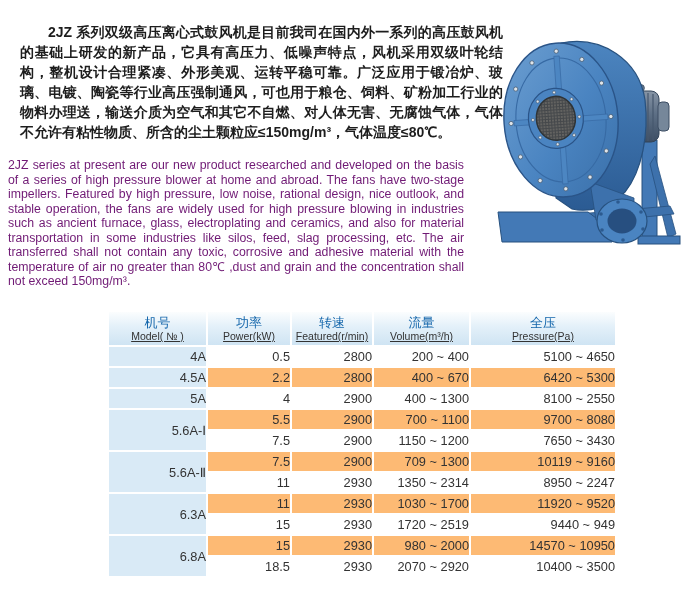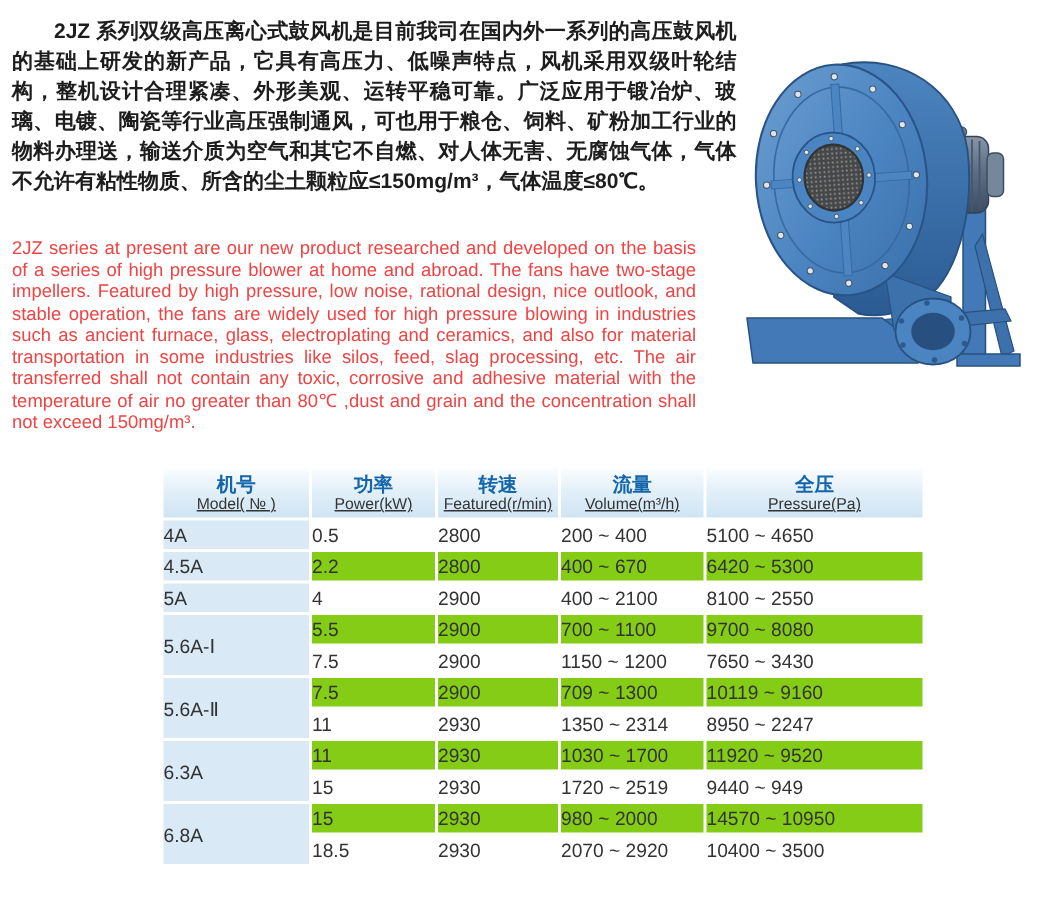--- a/index.html
+++ b/index.html
@@ -1,45 +1,45 @@
 <!DOCTYPE html>
 <html><head>
 <meta charset="utf-8">
 <style>
   html,body{margin:0;padding:0;}
   body{
     width:700px;height:607px;background:#ffffff;position:relative;overflow:hidden;
     font-family:"Liberation Sans",sans-serif;
   }
   .zh-intro{
-    position:absolute;left:8px;top:10px;width:483px;margin:0;
+    position:absolute;left:8px;top:10px;width:483px;margin:12px;
     font-size:14px;line-height:20px;font-weight:bold;color:#1d1d1d;
     text-align:justify;text-indent:2em;
   }
   .en-intro{
     position:absolute;left:8px;top:158px;width:456px;margin:0;
-    font-size:12.3px;line-height:14.5px;color:#ef4444;text-align:justify;
+    font-size:12.3px;line-height:14.5px;color:#701a75;text-align:justify;
   }
   .fan{position:absolute;left:492px;top:14px;}
   table.spec{
     position:absolute;left:107px;top:310px;
     border-collapse:separate;border-spacing:2px;table-layout:fixed;
   }
   table.spec th{
     height:33px;padding:0;text-align:center;vertical-align:middle;
     background:linear-gradient(180deg,#fbfdfe 0%,#e3f0f9 45%,#cfe4f3 100%);
   }
-  .h-zh{font-size:13px;font-weight:bold;color:#1466ab;line-height:15px;}
+  .h-zh{font-size:13px;font-weight:normal;color:#1466ab;line-height:15px;}
   .h-en{font-size:10.5px;font-weight:normal;color:#333333;line-height:12px;text-decoration:underline;}
   table.spec td{
-    height:19px;padding:0;text-align:left;vertical-align:middle;
+    height:19px;padding:0;text-align:right;vertical-align:middle;
     font-size:12.8px;color:#333333;
   }
   td.model{background:#d9eaf6;}
-  tr.b td.c{background:#84cc16;}
+  tr.b td.c{background:#fdba74;}
   tr.w td.c{background:#ffffff;}
 </style>
 </head>
 <body>
 
 <p class="zh-intro">2JZ 系列双级高压离心式鼓风机是目前我司在国内外一系列的高压鼓风机的基础上研发的新产品，它具有高压力、低噪声特点，风机采用双级叶轮结构，整机设计合理紧凑、外形美观、运转平稳可靠。广泛应用于锻冶炉、玻璃、电镀、陶瓷等行业高压强制通风，可也用于粮仓、饲料、矿粉加工行业的物料办理送，输送介质为空气和其它不自燃、对人体无害、无腐蚀气体，气体不允许有粘性物质、所含的尘土颗粒应≤150mg/m³，气体温度≤80℃。</p>
 
 <p class="en-intro">2JZ series at present are our new product researched and developed on the basis of a series of high pressure blower at home and abroad. The fans have two-stage impellers. Featured by high pressure, low noise, rational design, nice outlook, and stable operation, the fans are widely used for high pressure blowing in industries such as ancient furnace, glass, electroplating and ceramics, and also for material transportation in some industries like silos, feed, slag processing, etc.  The air transferred shall not contain any toxic, corrosive and adhesive material with the temperature of air no greater than 80℃ ,dust and grain and the concentration shall not exceed 150mg/m³.</p>
 
 <svg class="fan" width="206" height="236" viewBox="0 0 206 236" xmlns="http://www.w3.org/2000/svg">
@@ -174,21 +174,21 @@
       <td class="model">4.5A</td>
       <td class="c">2.2</td>
       <td class="c">2800</td>
       <td class="c">400 ~ 670</td>
       <td class="c">6420 ~ 5300</td>
     </tr>
     <tr class="w">
       <td class="model">5A</td>
       <td class="c">4</td>
       <td class="c">2900</td>
-      <td class="c">400 ~ 2100</td>
+      <td class="c">400 ~ 1300</td>
       <td class="c">8100 ~ 2550</td>
     </tr>
     <tr class="b">
       <td class="model" rowspan="2">5.6A-Ⅰ</td>
       <td class="c">5.5</td>
       <td class="c">2900</td>
       <td class="c">700 ~ 1100</td>
       <td class="c">9700 ~ 8080</td>
     </tr>
     <tr class="w">

